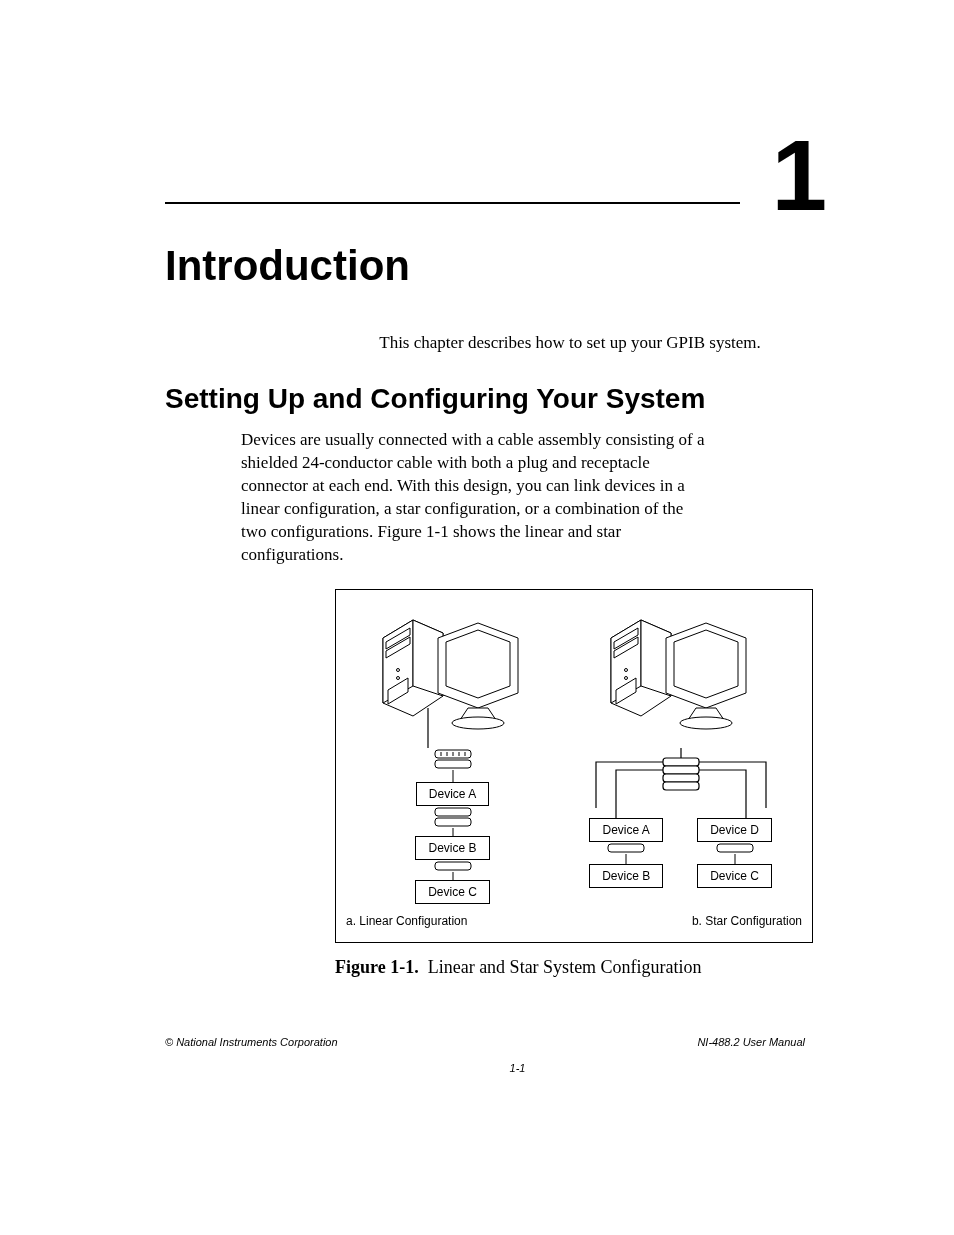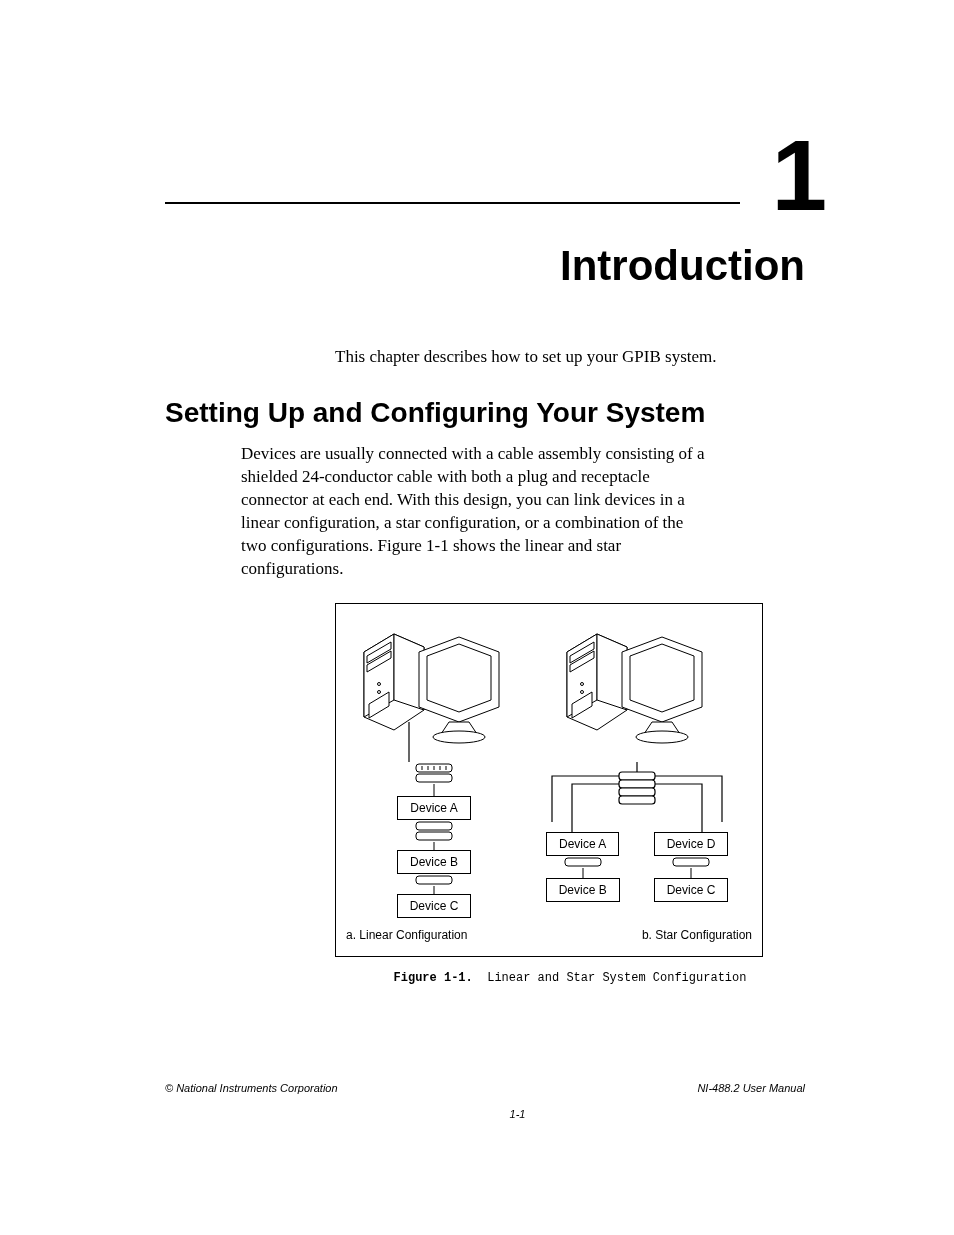--- a/index.html
+++ b/index.html
@@ -34,45 +34,45 @@
     margin: 62px 0 0 0;
     width: 575px;
   }
   .chapter-title {
     font-family: "Arial Narrow", Arial, Helvetica, sans-serif;
     font-stretch: condensed;
     font-weight: 800;
     font-size: 42px;
     margin: 38px 0 0 0;
     letter-spacing: 0px;
-    text-align: right;
   }
   .intro-para {
     font-size: 17px;
-    margin: 56px 0 0 170px;
+    margin: 42px 0 0 170px;
     width: 470px;
     line-height: 1.35;
+    text-align: center;
   }
   .section-title {
     font-family: "Arial Narrow", Arial, Helvetica, sans-serif;
     font-stretch: condensed;
     font-weight: 800;
     font-size: 28px;
     margin: 28px 0 0 0;
     letter-spacing: 0px;
   }
   .body-para {
     font-size: 17px;
     margin: 14px 0 0 76px;
     width: 470px;
     line-height: 1.35;
   }
   .figure-box {
     margin: 22px 0 0 170px;
-    width: 428px;
+    width: 478px;
     border: 1px solid #000;
     box-sizing: border-box;
     padding: 18px 10px 14px 10px;
   }
   .fig-row {
     display: flex;
     justify-content: space-around;
   }
   .fig-col {
     width: 200px;
@@ -96,31 +96,30 @@
   }
   .vstack { display:flex; flex-direction:column; align-items:center; }
   .caption-row {
     display: flex;
     justify-content: space-between;
     font-family: Arial, Helvetica, sans-serif;
     font-size: 12px;
     margin-top: 10px;
   }
   .fig-caption {
-    font-family: Liberation Mono, monospace;
-    font-size: 12px;
-    text-align: center;
+    font-family: Liberation Serif, serif;
+    font-size: 18px;
     margin: 14px 0 0 170px;
     width: 470px;
   }
   .fig-caption b { font-weight: bold; }
   .footer {
     position: absolute;
     left: 165px;
-    top: 1082px;
+    top: 1036px;
     width: 640px;
     display: flex;
     justify-content: space-between;
     font-family: Arial, Helvetica, sans-serif;
     font-size: 11px;
     font-style: italic;
   }
   .footer .center { font-style: italic; margin-top: 26px; }
   .pair { display:flex; gap:34px; }
 </style>

